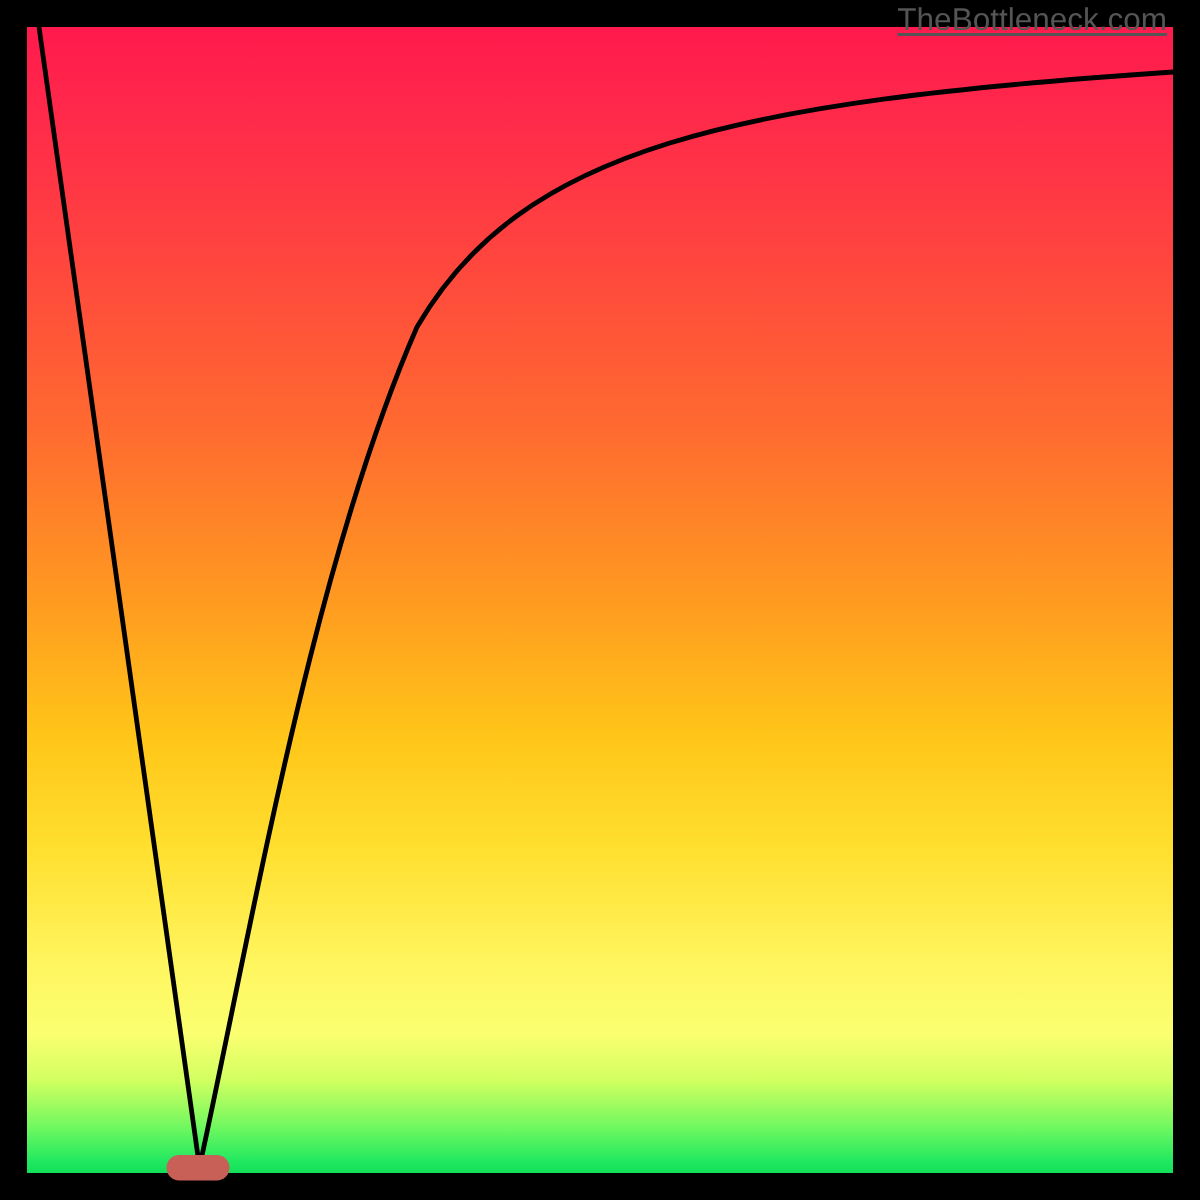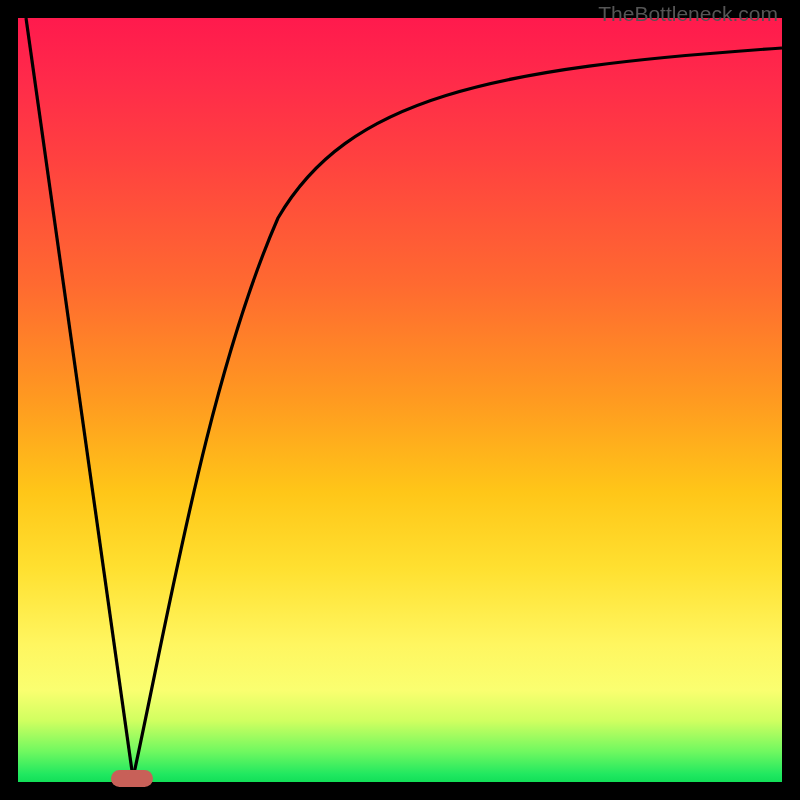--- a/index.html
+++ b/index.html
@@ -43,20 +43,21 @@
     );
   }
   .watermark {
     position: absolute;
     top: 2px;
     right: 22px;
     color: #555555;
     font-size: 21px;
     font-weight: 400;
     letter-spacing: 0px;
+    text-decoration: underline;
   }
   .curve-svg {
     position: absolute;
     top: 18px;
     left: 18px;
     width: 764px;
     height: 764px;
     overflow: visible;
   }
   .marker {

